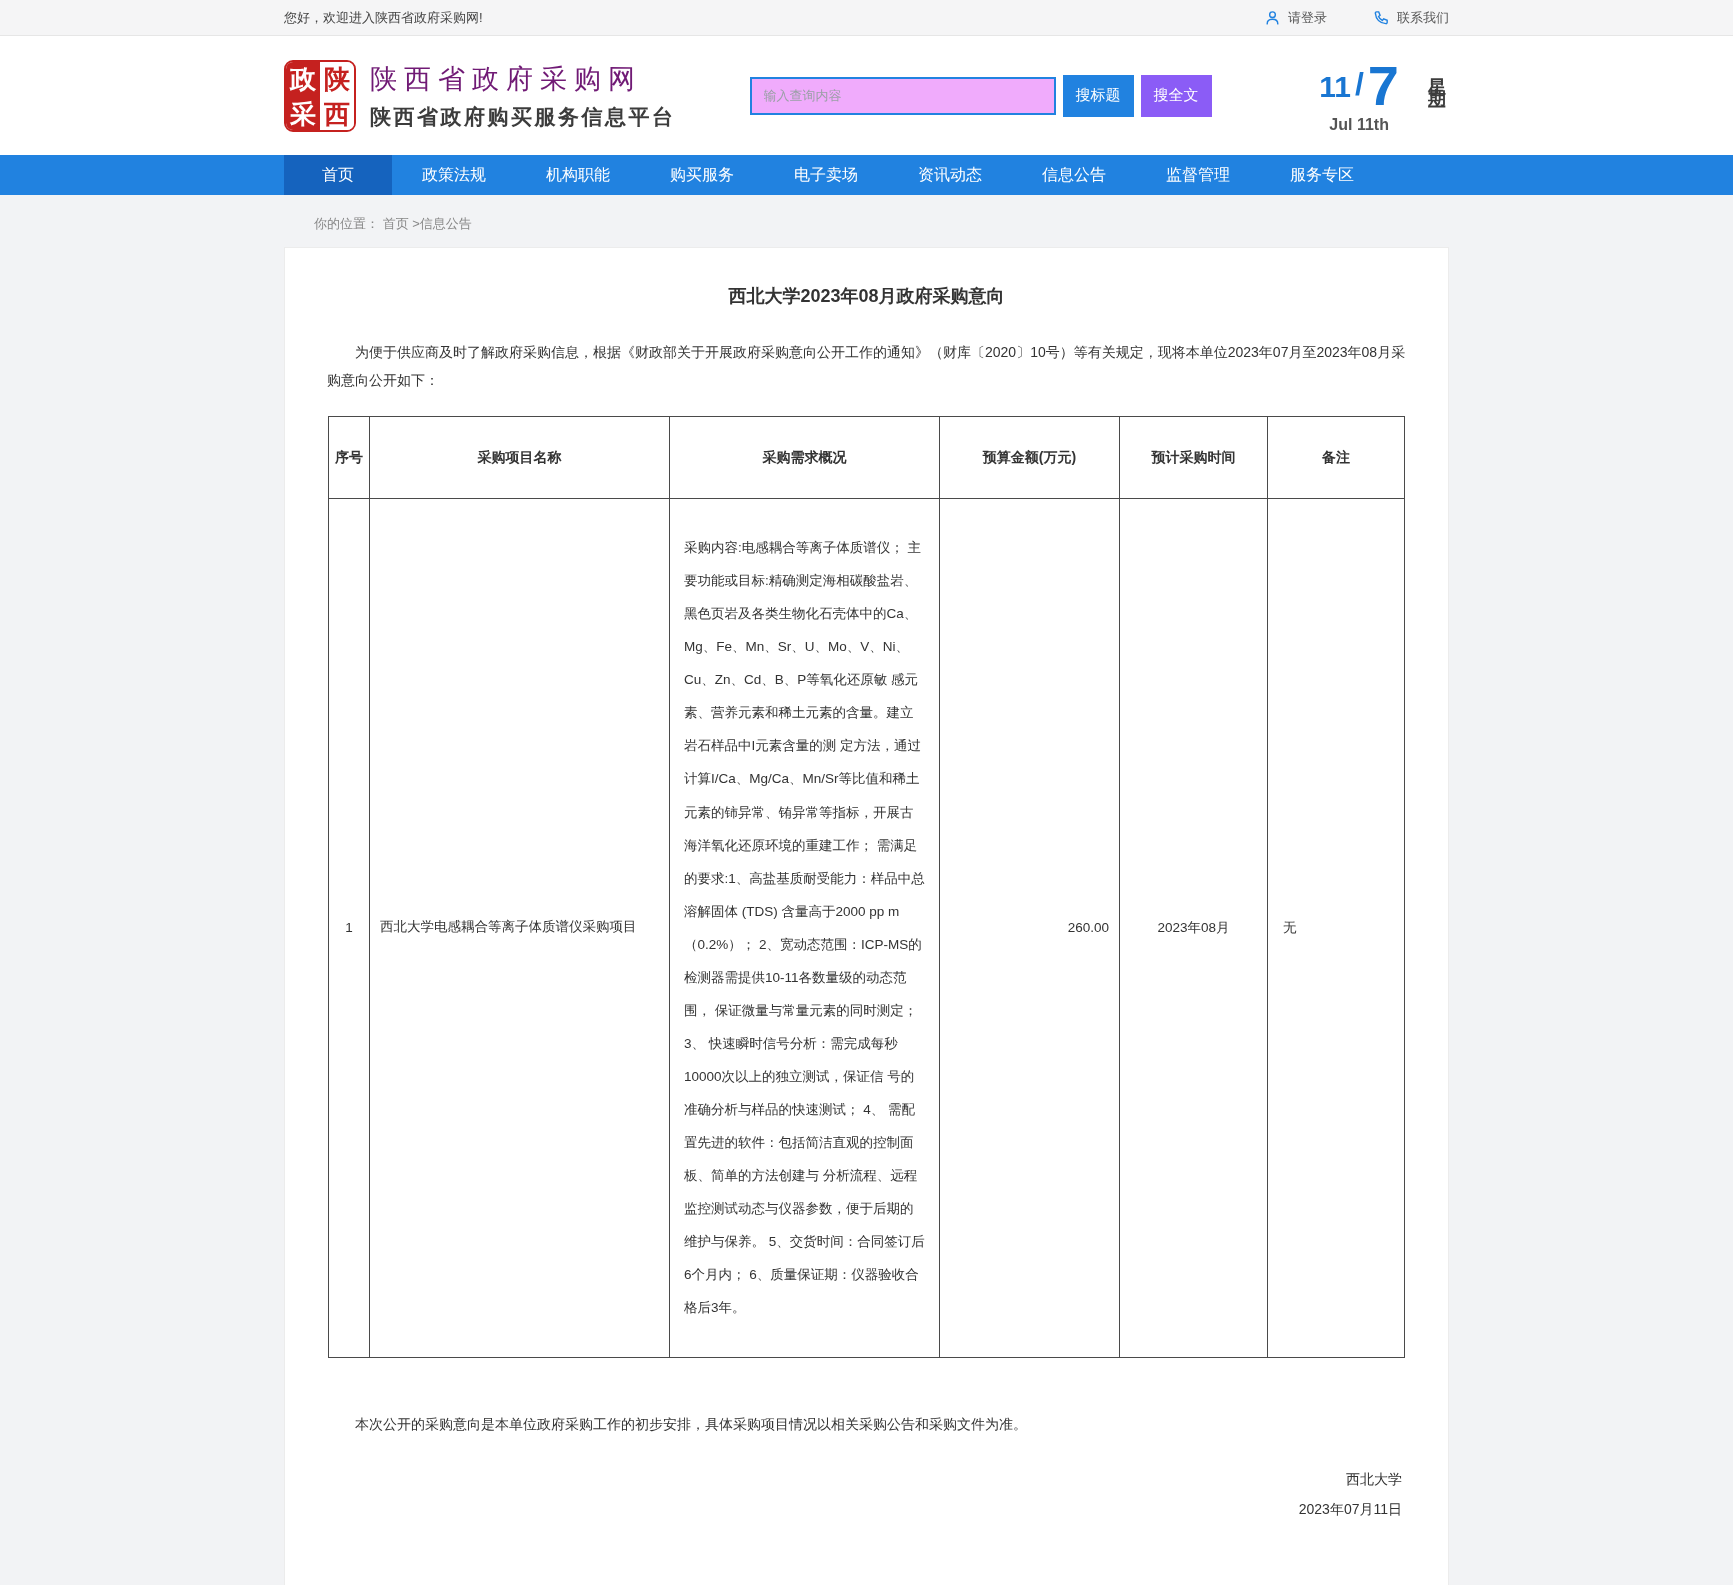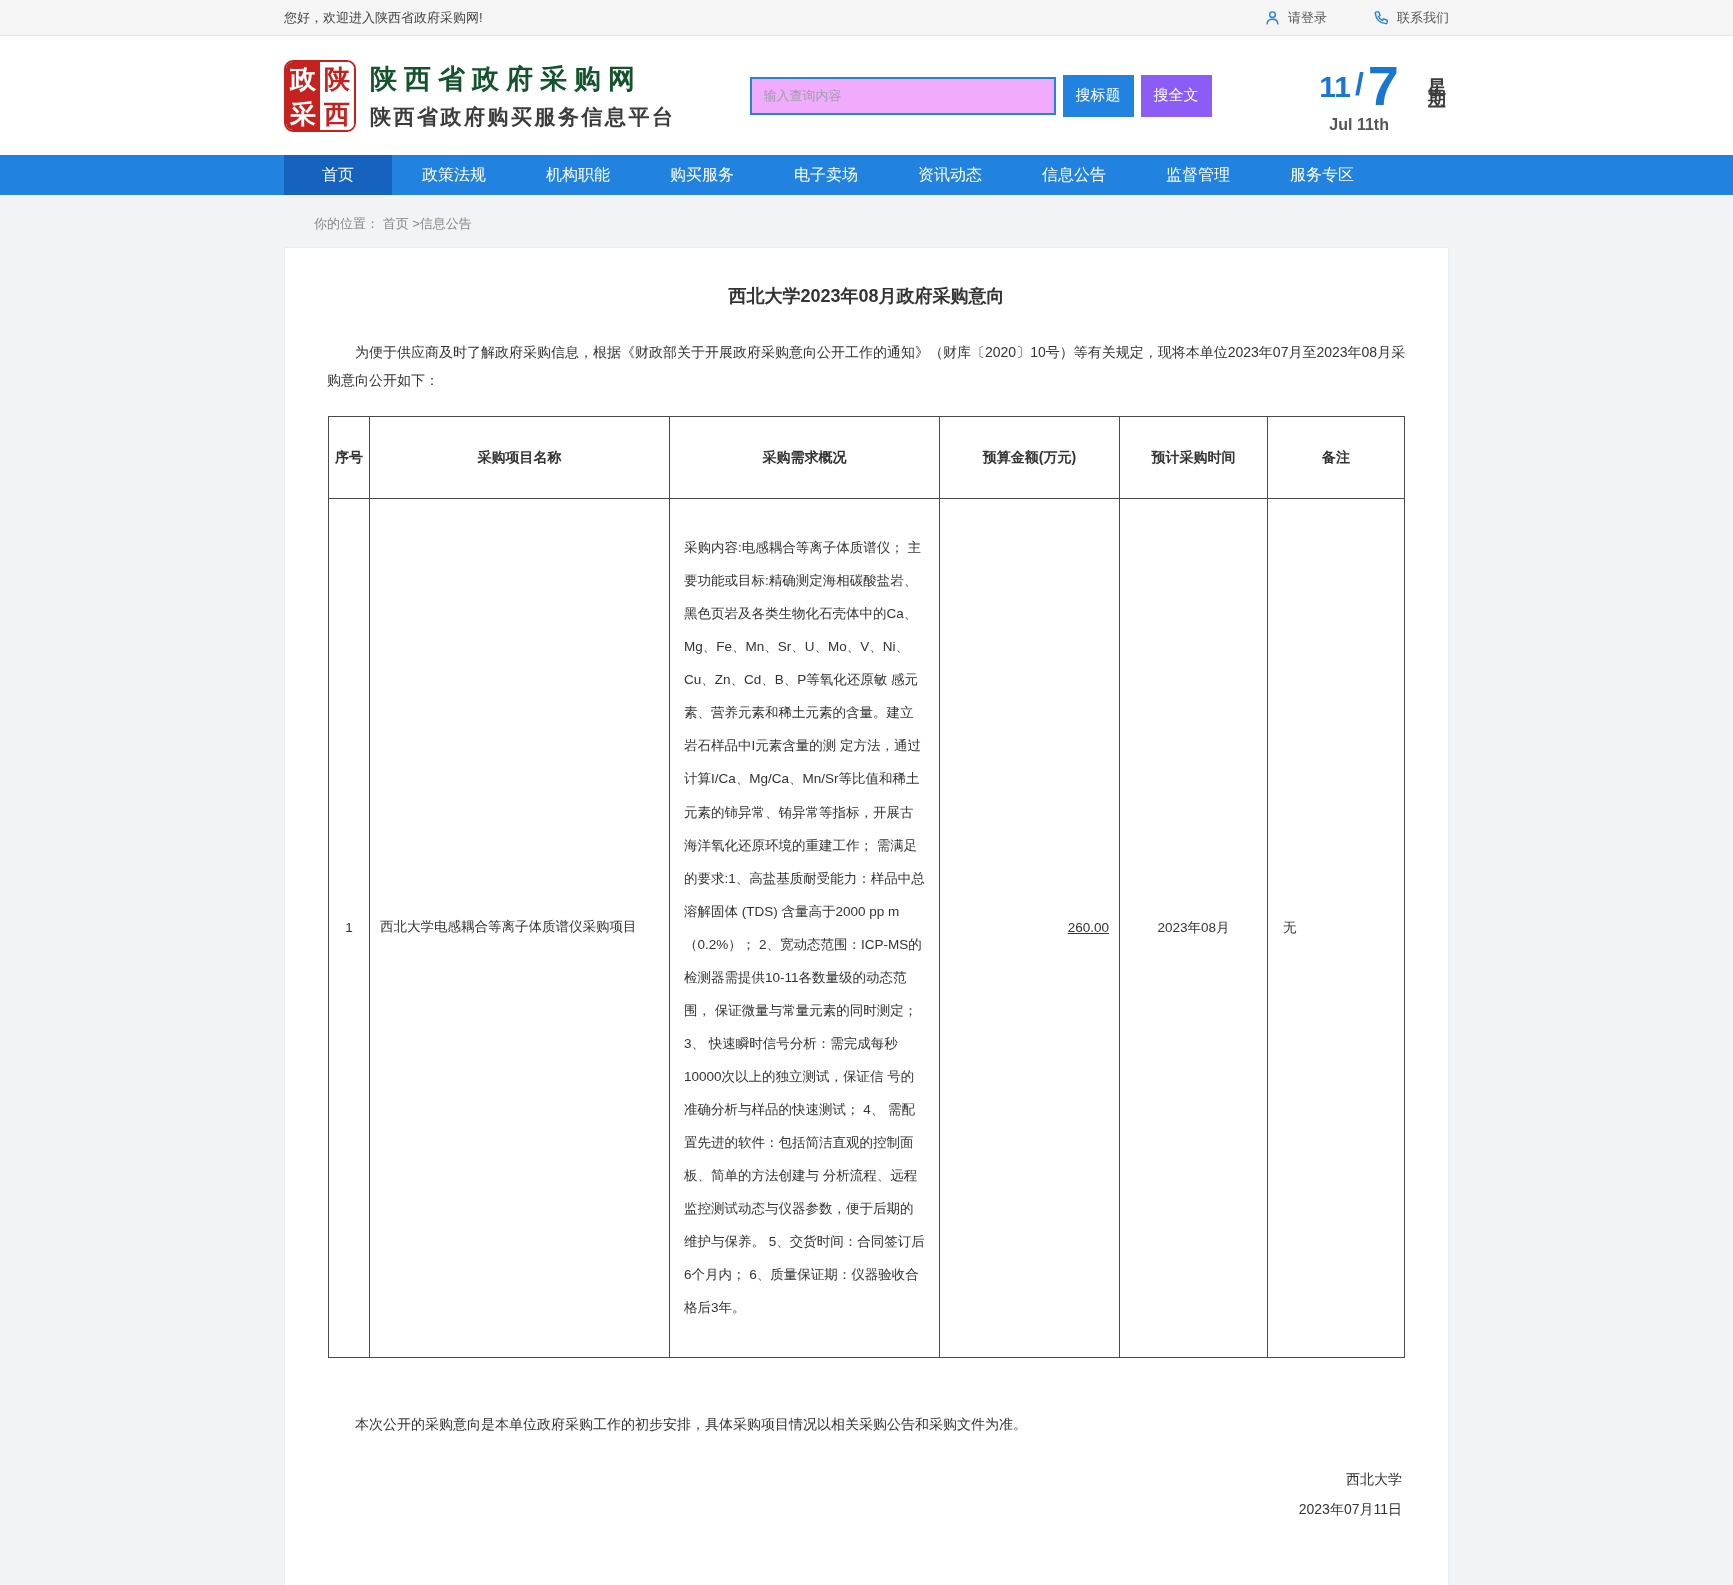--- a/index.html
+++ b/index.html
@@ -15,21 +15,21 @@
   .top-link svg { width:17px; height:17px; }
 
   
   .header { height:119px; background:#fff; flex:none; }
   .header .container { display:flex; align-items:center; height:100%; }
   .brand { display:flex; align-items:center; gap:14px; }
   .seal { width:72px; height:72px; border:2px solid #c5211f; border-radius:9px; display:grid; grid-template-columns:1fr 1fr; overflow:hidden; background:#fff; flex:none; }
   .seal .col-red { background:#c5211f; color:#fff; display:flex; flex-direction:column; }
   .seal .col-white { background:#fff; color:#c5211f; display:flex; flex-direction:column; }
   .seal span { flex:1; display:flex; align-items:center; justify-content:center; font-size:26px; font-weight:bold; font-family:"DejaVu Serif","Liberation Serif",serif; }
-  .brand-text .t1 { font-size:27px; font-weight:bold; color:#14532d; letter-spacing:7px; }
+  .brand-text .t1 { font-size:27px; font-weight:normal; color:#701a75; letter-spacing:7px; }
   .brand-text .t2 { font-size:21px; font-weight:bold; color:#3c3c3c; letter-spacing:2.5px; margin-top:6px; }
 
   .search-zone { display:flex; align-items:center; margin-left:74px; }
   .search-input { width:306px; height:38px; border:2px solid #2182e0; font-size:13px; padding:0 12px; color:#333; outline:none; background:#f0abfc; }
   .search-input::placeholder { color:#9aa0a6; }
   .btn-search { height:42px; padding:0 13px; border:none; color:#fff; font-size:15px; cursor:pointer; margin-left:7px; }
   .btn-title { background:#2182e0; }
   .btn-full { background:#8b5cf6; }
 
   .date-zone { margin-left:auto; display:flex; align-items:flex-start; gap:26px; }
@@ -58,21 +58,21 @@
   .meta-bar .click { cursor:pointer; }
   .intro { margin:30px 42px 0; font-size:14px; color:#333; line-height:2; text-indent:2em; }
 
   table.ptable { border-collapse:collapse; margin:22px auto 0; width:1076px; table-layout:fixed; }
   .ptable th, .ptable td { border:1px solid #4a4a4a; color:#333; vertical-align:middle; }
   .ptable th { font-size:14px; font-weight:bold; height:82px; text-align:center; padding:0 4px; }
   .ptable td { font-size:13.5px; }
   .td-no { text-align:center; }
   .td-name { text-align:left; padding:0 10px; line-height:1.7; }
   .td-demand { text-align:left; padding:32px 14px; line-height:2.45; }
-  .td-budget { text-align:right; padding-right:10px;text-decoration:underline; }
+  .td-budget { text-align:right; padding-right:10px; }
   .td-time { text-align:center; }
   .td-note { text-align:left; padding-left:15px; }
 
   .closing { margin:52px 42px 0; font-size:14px; color:#333; line-height:2; text-indent:2em; }
   .sign-block { margin:26px 46px 0 0; text-align:right; font-size:14px; color:#333; line-height:2.2; }
 </style>
 </head>
 <body>
 
 <div class="page">

